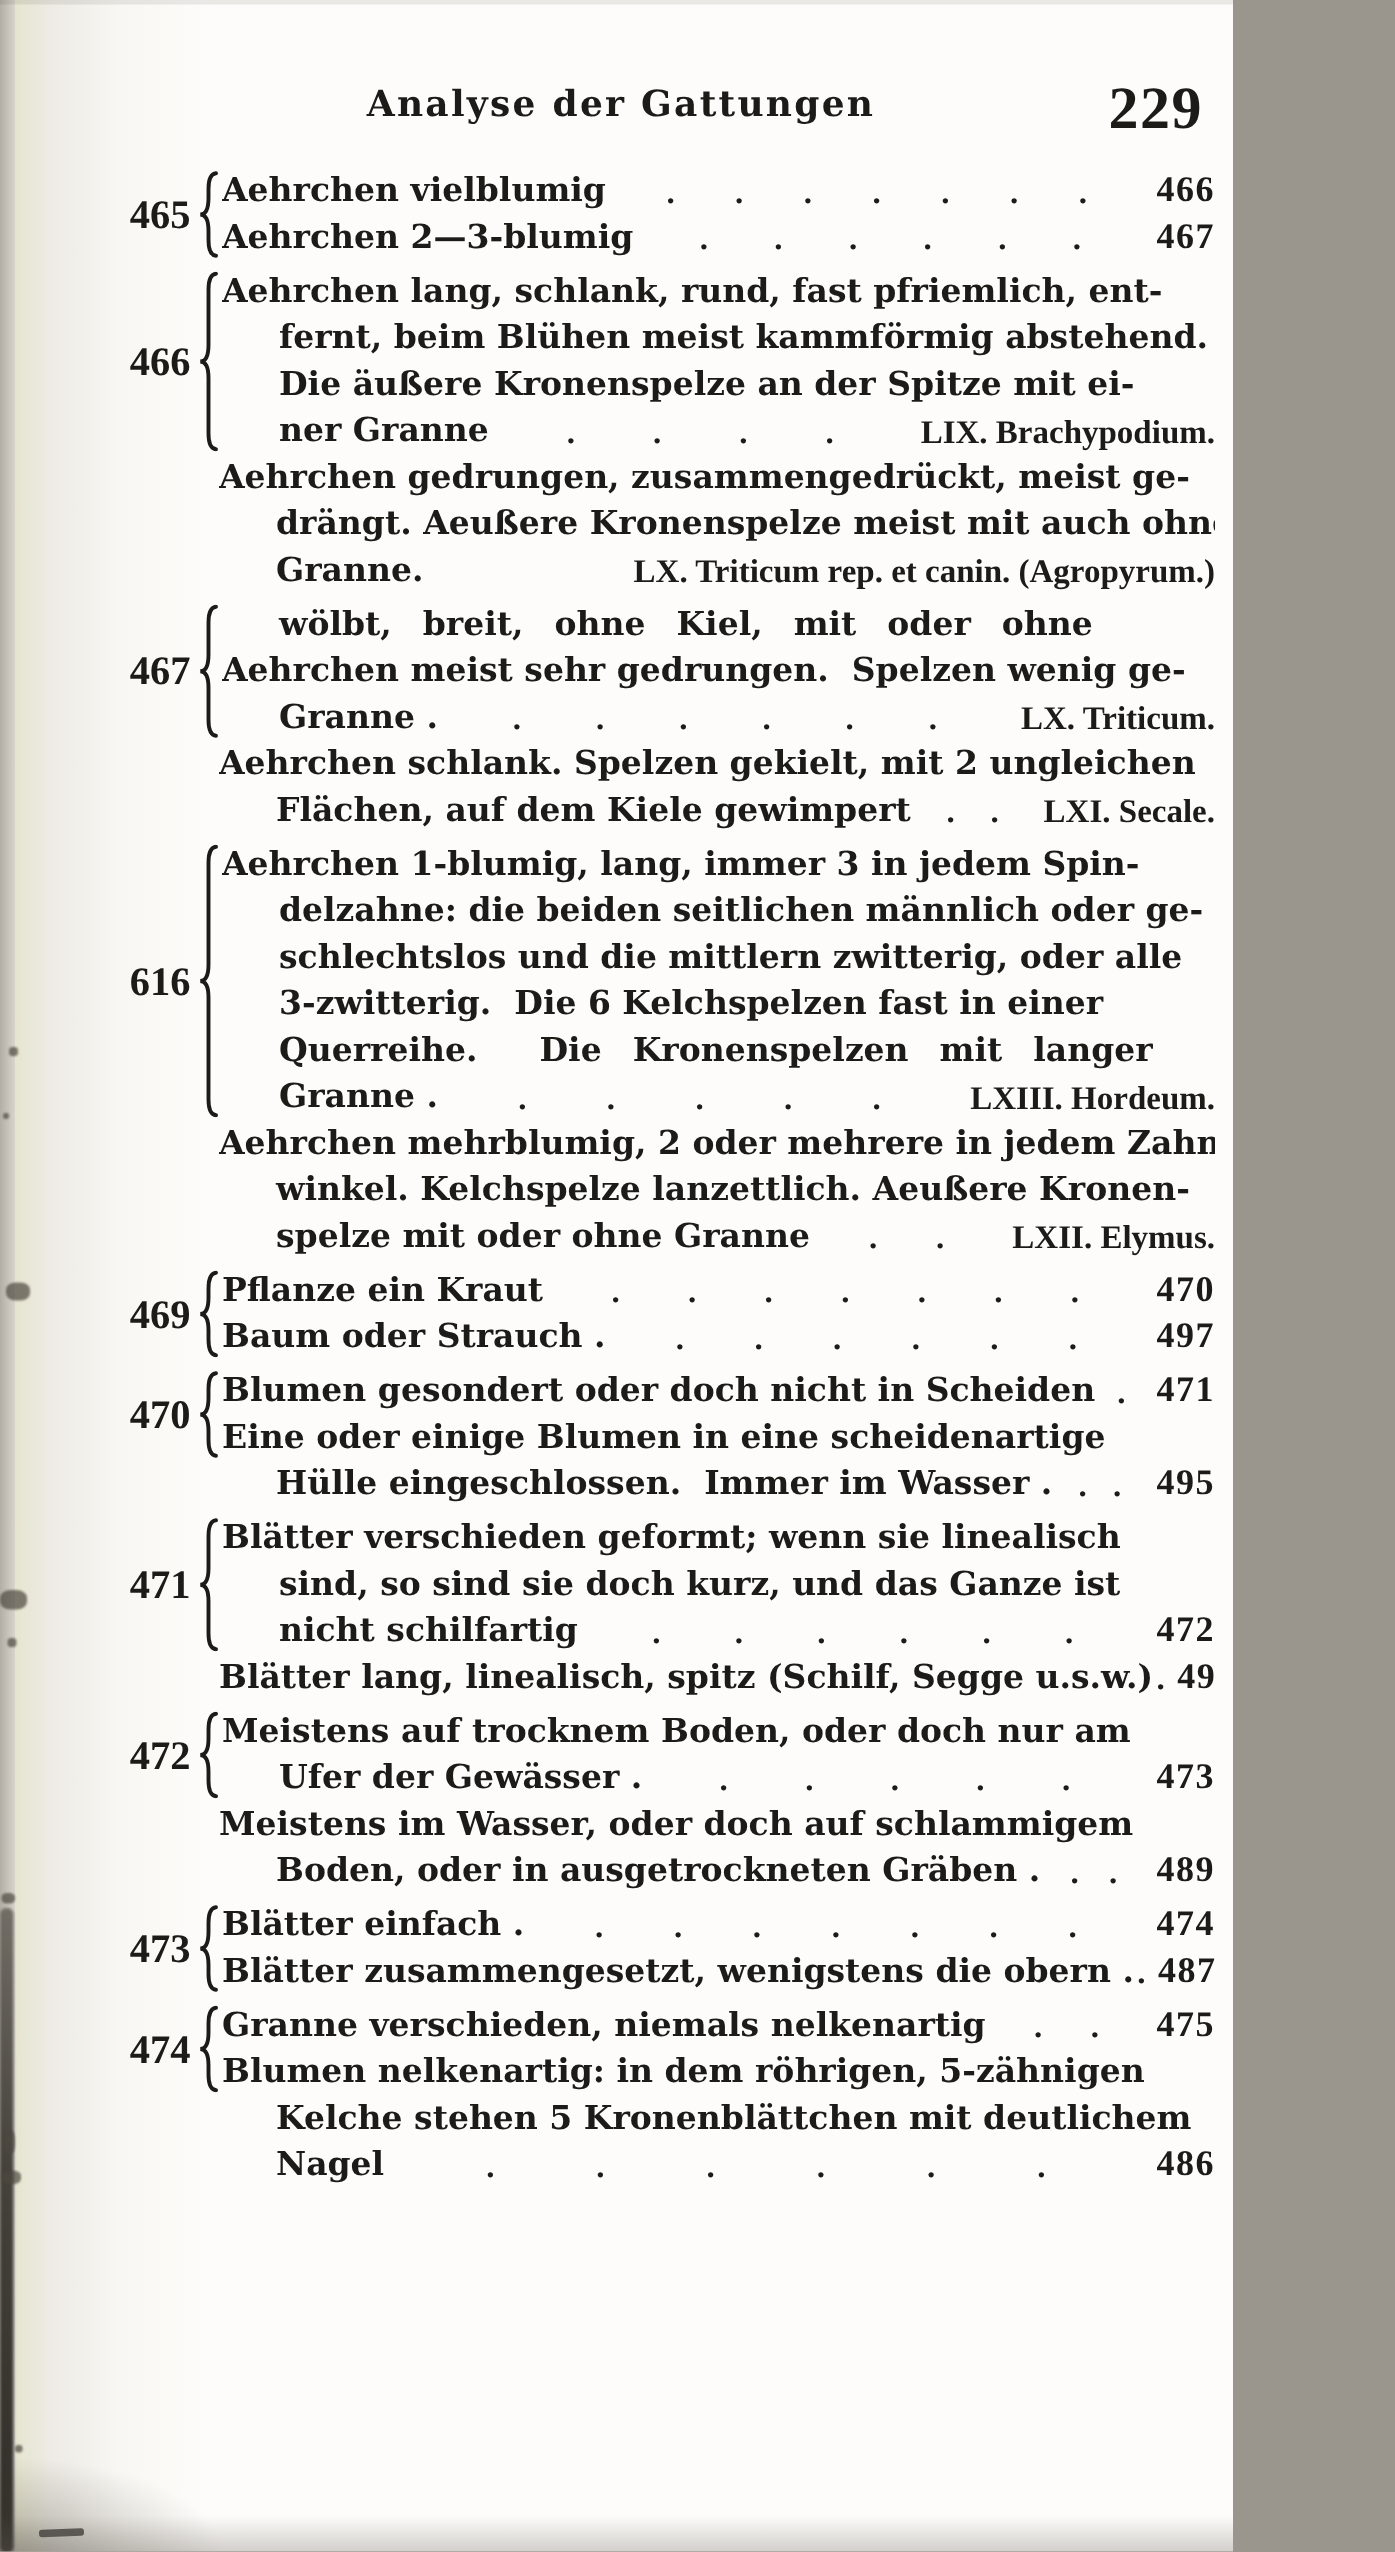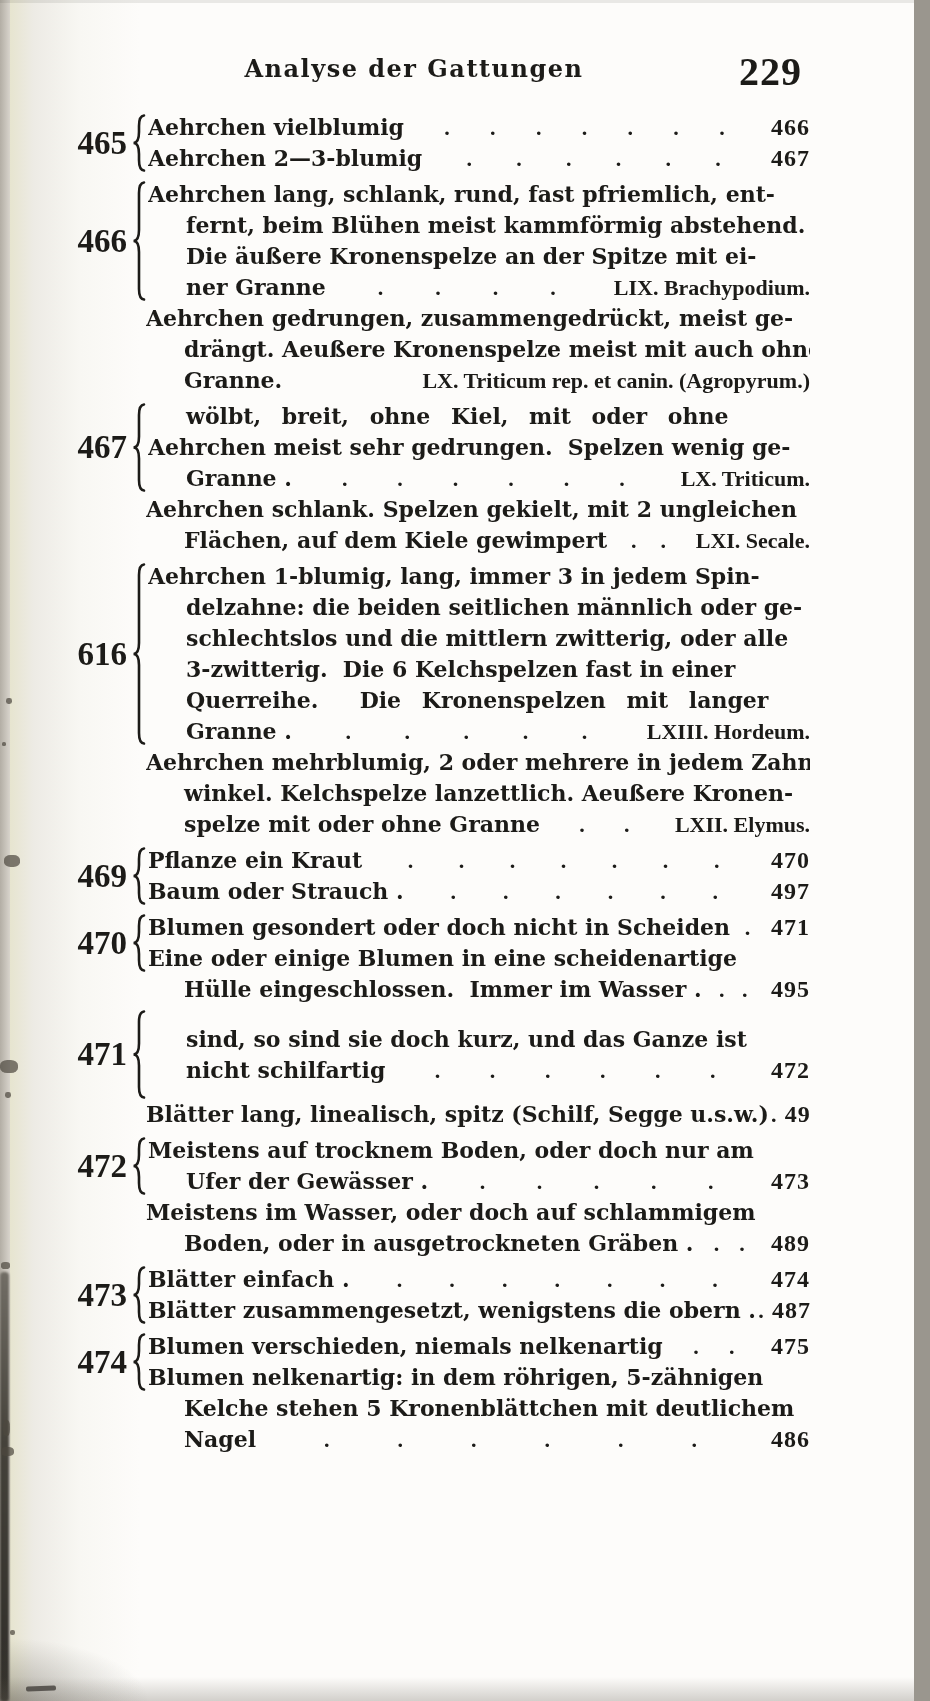--- a/index.html
+++ b/index.html
@@ -1,39 +1,39 @@
 <!DOCTYPE html>
 <html><head>
 <meta charset="utf-8">
 <style>
   * { margin:0; padding:0; box-sizing:border-box; }
   html,body { width:930px; height:1701px; }
   body { font-family:"DejaVu Serif", serif; background:#9a968e; }
 
   .page {
-    position:relative; width:914px; height:1701px; overflow:hidden;
+    position:relative; width:822px; height:1701px; overflow:hidden;
     color:#1c1b18;
     background:linear-gradient(90deg,#b3aea5 0px,#d8d4cc 10px,#ecead4ee 0,#edebe5 34px,#f8f7f3 80px,#fdfcfa 140px,#fdfcfa 100%);
   }
   .top-edge { position:absolute; top:0; left:0; width:100%; height:3px;
     background:rgba(60,55,45,.10); }
 
   
   .header { position:absolute; top:54px; left:80px; width:724px; height:40px; }
   .title { position:absolute; left:0; right:0; text-align:center; font-size:24px;
     font-weight:bold; letter-spacing:1.5px; transform:translateX(-28px); }
   .pagenum { position:absolute; right:2px; top:-6px; font-size:40px; font-weight:bold;
     font-family:"Liberation Serif", serif; letter-spacing:1px; }
 
   
   .content { position:absolute; top:112px; left:76px; width:734px;
     font-size:22px; font-weight:bold; line-height:31px; }
   .group { margin-bottom:5px; }
   .brow { display:flex; align-items:center; }
-  .num { flex:0 0 54px; width:54px; text-align:right; font-size:33px;
+  .num { flex:0 0 54px; width:54px; text-align:right; font-size:27px;
     font-family:"Liberation Serif", serif; padding-right:3px; }
   .bracewrap { flex:0 0 18px; display:flex; justify-content:center; align-items:center; }
   .lines { flex:1 1 auto; min-width:0; }
   .after { margin-left:70px; }
   .line { display:flex; align-items:center; overflow:hidden; }
   .line.indent { padding-left:38px; }
   .line.wide .txt { word-spacing:13px; }
   .txt { white-space:pre; }
   .dots { flex:1 1 auto; min-width:10px; display:flex; justify-content:space-evenly;
     overflow:hidden; font-family:"Liberation Serif", serif; font-weight:bold; }
@@ -324,20 +324,23 @@
       </div>
       <div class="group">
         <div class="brow">
           <div class="num">471</div>
           <div class="bracewrap">
             <svg width="16" height="89" viewBox="0 0 16 89">
               <path d="M13 1.5 Q8 2 8 12 L8 33.5 Q8 44.5 2.5 44.5 Q8 44.5 8 55.5 L8 77 Q8 87 13 87.5" fill="none" stroke="#1c1b18" stroke-width="2.6" stroke-linecap="round"></path>
             </svg>
           </div>
           <div class="lines">
+            <div class="line">
+              <span class="txt">Blätter verschieden geformt; wenn sie linealisch</span>
+            </div>
             <div class="line indent">
               <span class="txt">sind, so sind sie doch kurz, und das Ganze ist</span>
             </div>
             <div class="line indent">
               <span class="txt">nicht schilfartig</span>
               <span class="dots">
                 <span>.</span>
                 <span>.</span>
                 <span>.</span>
                 <span>.</span>
@@ -432,21 +435,21 @@
       <div class="group">
         <div class="brow">
           <div class="num">474</div>
           <div class="bracewrap">
             <svg width="16" height="58" viewBox="0 0 16 58">
               <path d="M13 1.5 Q8 2 8 12 L8 18 Q8 29 2.5 29 Q8 29 8 40 L8 46 Q8 56 13 56.5" fill="none" stroke="#1c1b18" stroke-width="2.6" stroke-linecap="round"></path>
             </svg>
           </div>
           <div class="lines">
             <div class="line">
-              <span class="txt">Blumen verschieden, niemals nelkenartig</span>
+              <span class="txt">Granne verschieden, niemals nelkenartig</span>
               <span class="dots">
                 <span>.</span>
                 <span>.</span>
               </span>
               <span class="ref numref">475</span>
             </div>
             <div class="line">
               <span class="txt">Blumen nelkenartig: in dem röhrigen, 5-zähnigen</span>
             </div>
           </div>

